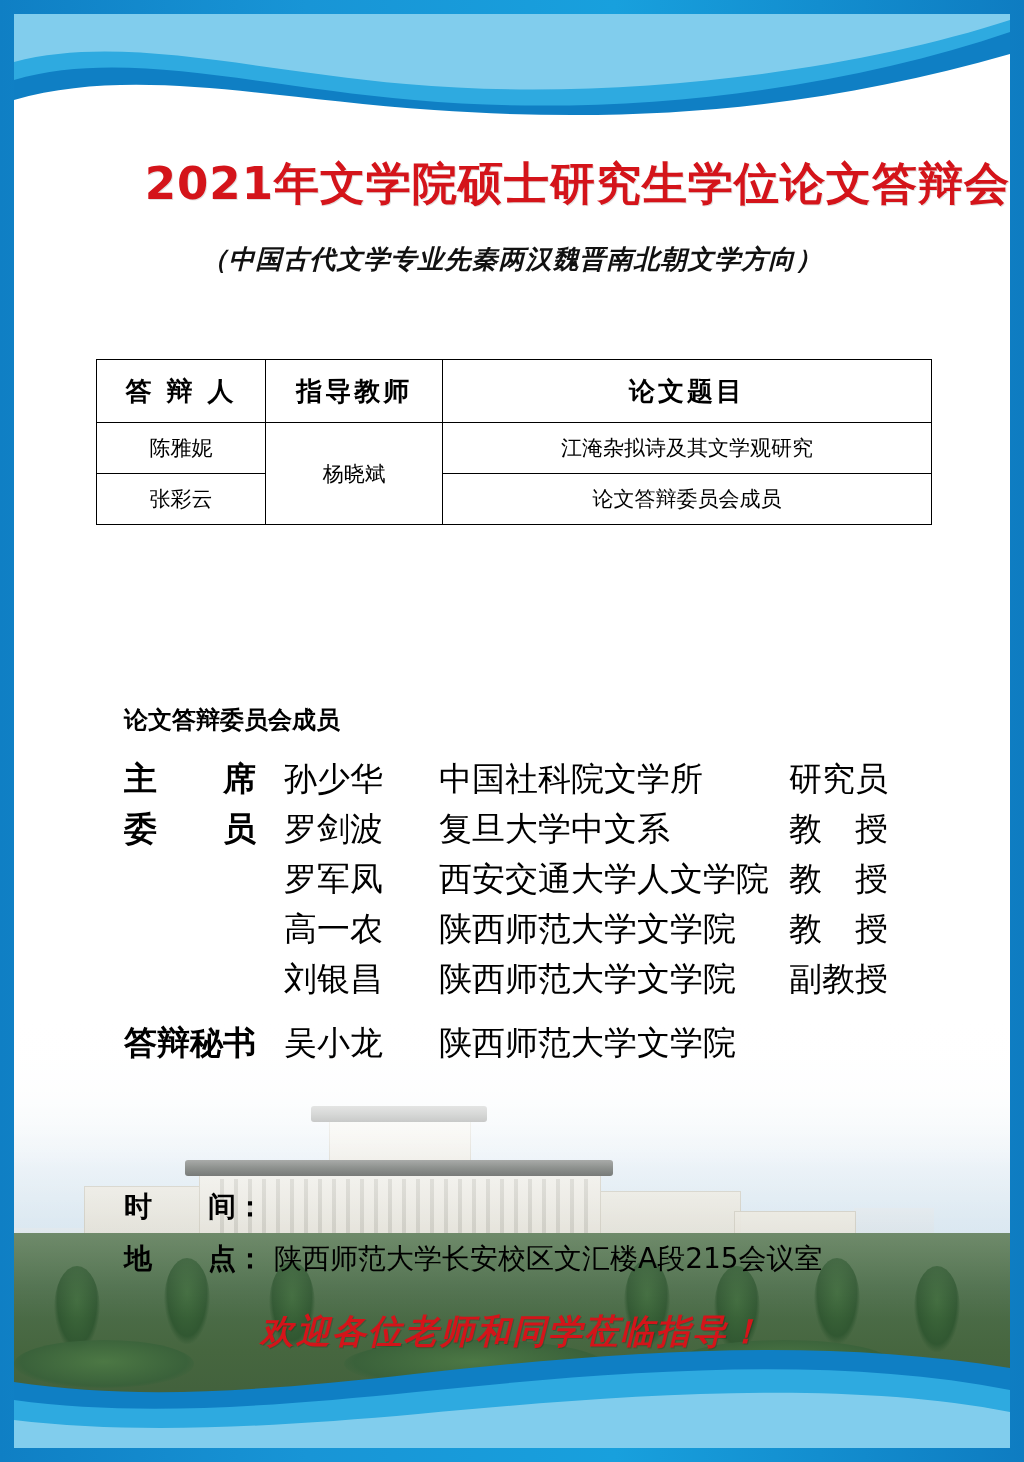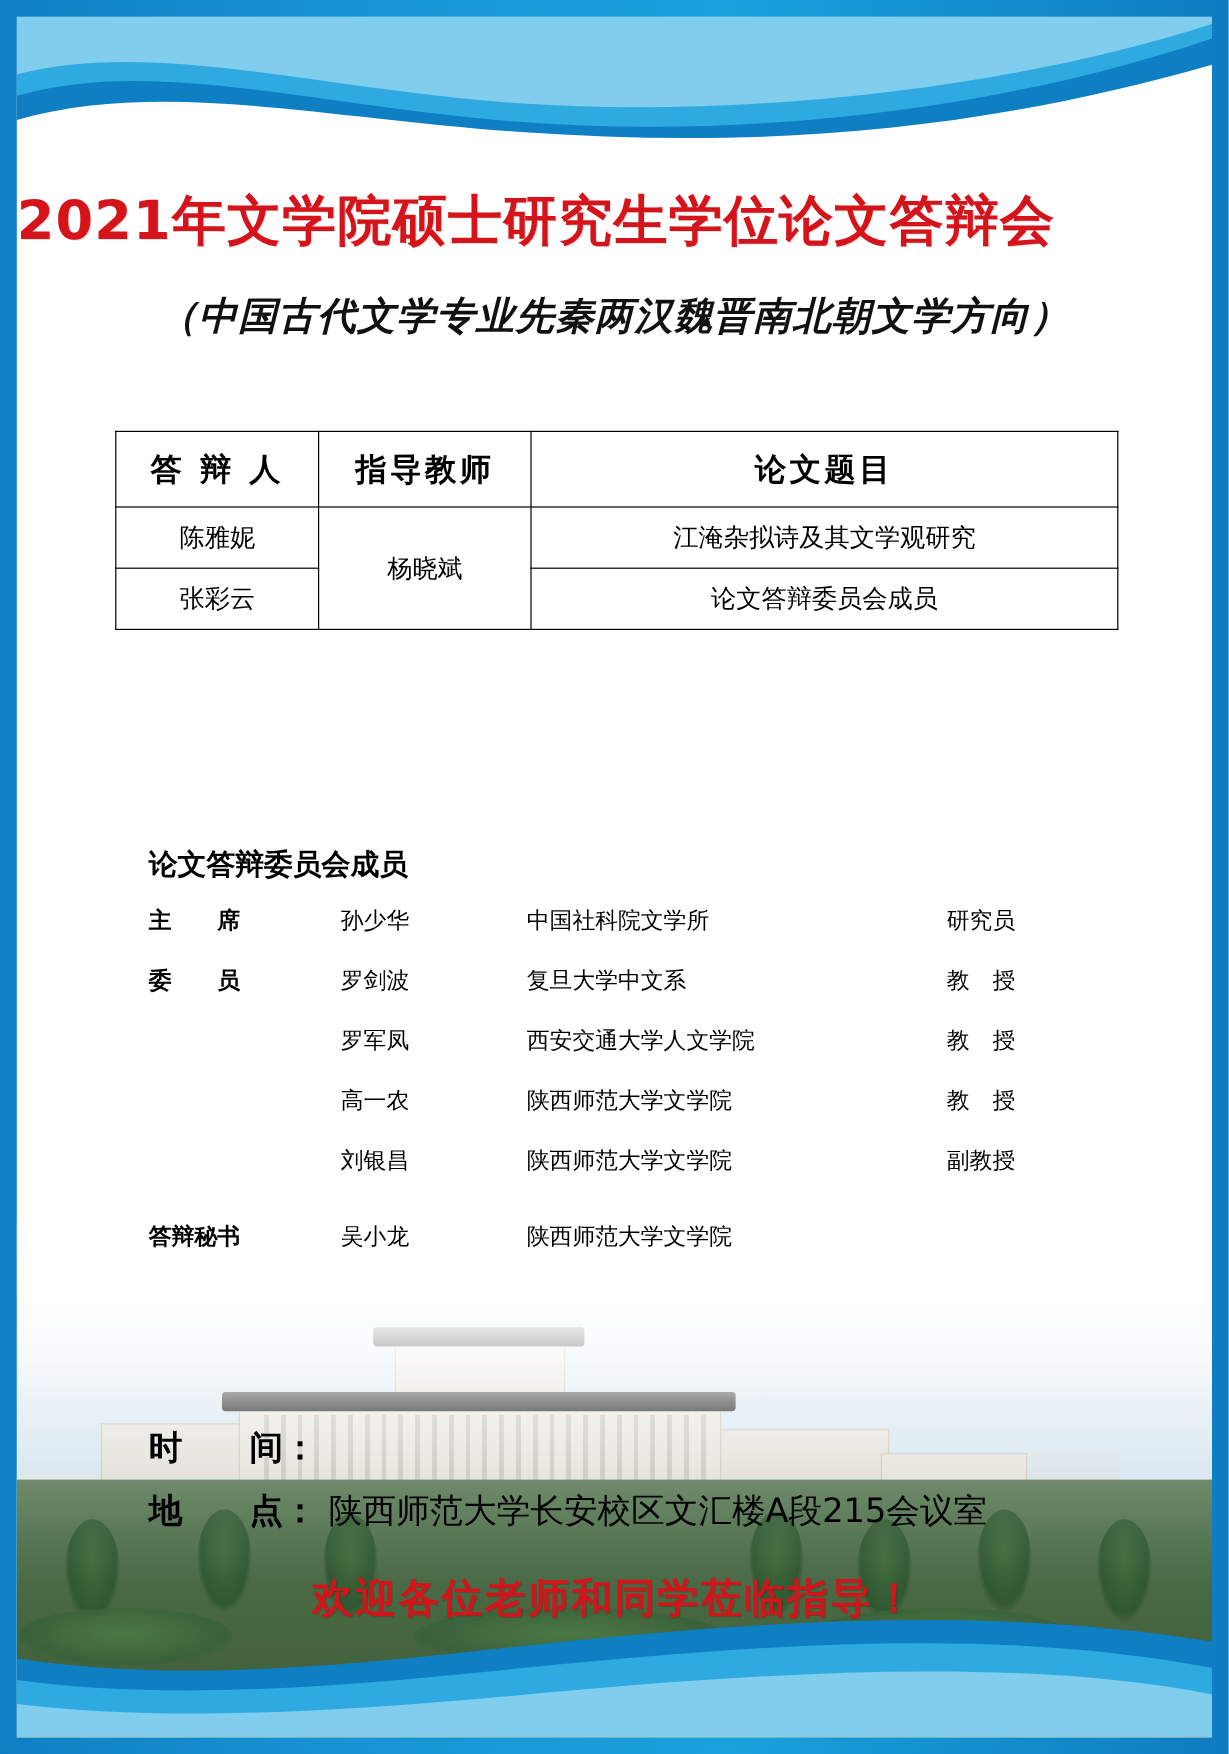--- a/index.html
+++ b/index.html
@@ -172,34 +172,34 @@
     position: absolute;
     left: 0; top: 0;
     width: 996px;
     height: 1434px;
   }
 
   .title {
     position: absolute;
     top: 140px;
     left: 0; right: 0;
-    text-align: left;
+    text-align: right;
     font-size: 45px;
     font-weight: bold;
     color: #d4141a;
     letter-spacing: 1px;
     font-family: "DejaVu Sans", "Liberation Sans", sans-serif;
     text-shadow: 1px 1px 0 rgba(0,0,0,0.12);
   }
   .subtitle {
     position: absolute;
     top: 228px;
     left: 0; right: 0;
     text-align: center;
-    font-size: 32px;
+    font-size: 26px;
     font-weight: bold;
     font-style: italic;
     color: #111111;
     letter-spacing: 1px;
   }
 
   
   .tbl-wrap {
     position: absolute;
     top: 345px;
@@ -239,22 +239,23 @@
     width: 800px;
   }
   .comm-title {
     font-size: 24px;
     font-weight: bold;
     color: #000;
     margin-bottom: 18px;
   }
   .comm-row {
     display: flex;
+    align-items: center;
     height: 50px;
-    font-size: 19px;
+    font-size: 33px;
     color: #000;
   }
   .c-role {
     width: 160px;
     font-weight: bold;
     display: flex;
     justify-content: space-between;
   }
   .c-role.plain { font-weight: bold; letter-spacing: 0; }
   .c-name { width: 155px; }
@@ -284,20 +285,21 @@
   .m-value { flex: 1; }
 
   
   .welcome {
     position: absolute;
     top: 1295px;
     left: 0; right: 0;
     text-align: center;
     font-size: 34px;
     font-weight: bold;
+    font-style: italic;
     color: #d4141a;
     letter-spacing: 2px;
     text-shadow: 1px 1px 0 rgba(0,0,0,0.15);
   }
 </style>
 </head>
 <body>
 
 <div class="poster">
 

